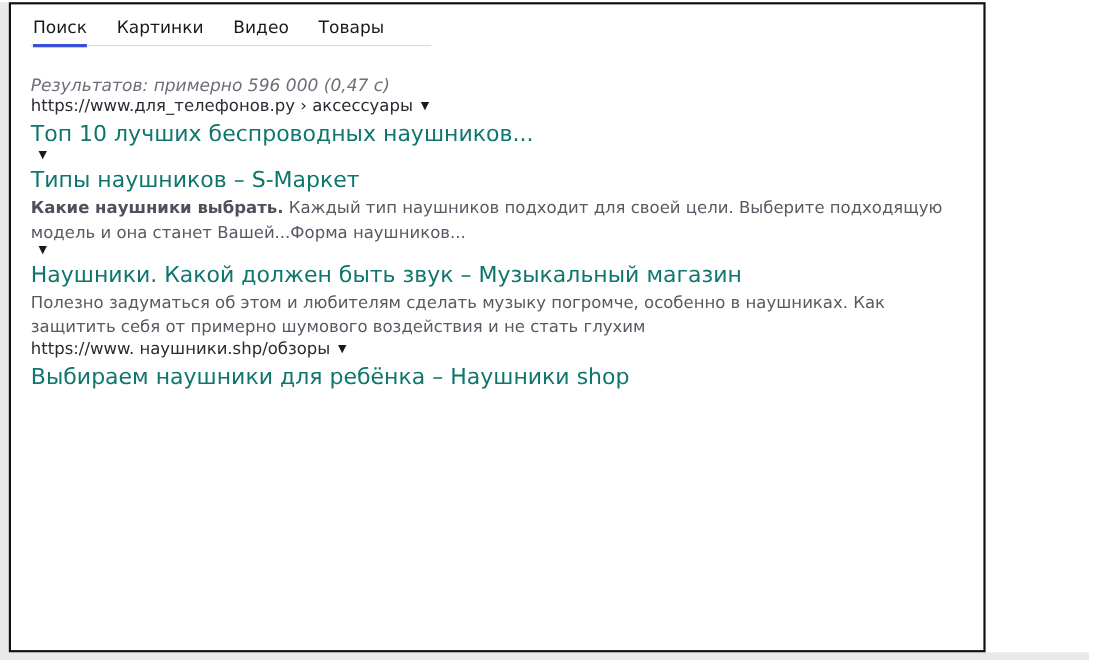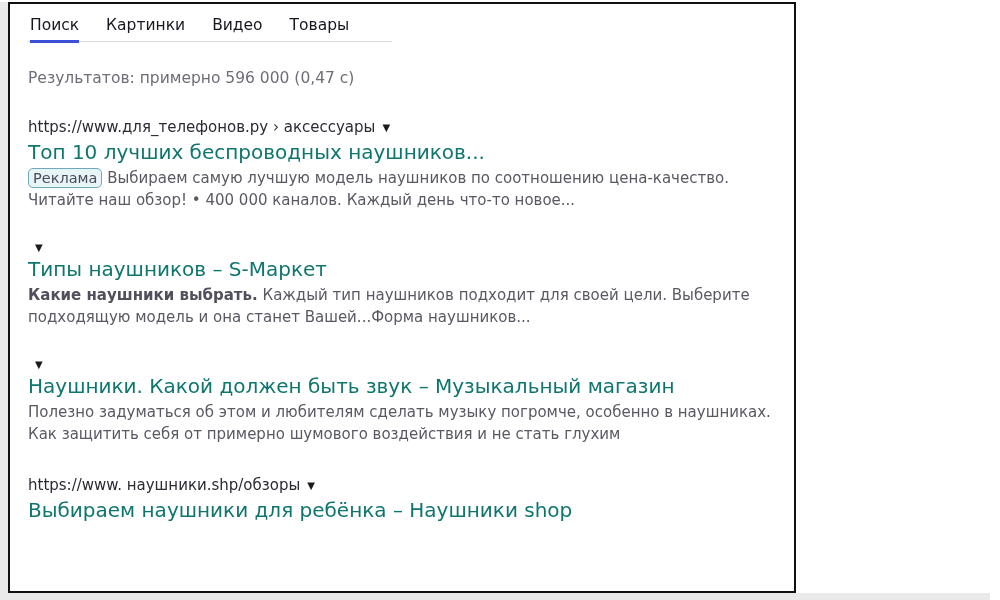--- a/index.html
+++ b/index.html
@@ -15,21 +15,21 @@
     position: absolute; left: 0; top: 2px; width: 8px; height: 596px;
     background: #e9e9e9;
   }
   .edge-strip-bottom {
     position: absolute; left: 0; top: 593px; width: 990px; height: 7px;
     background: #e9e9e9;
   }
   .frame {
     position: absolute;
     left: 8px; top: 2px;
-    width: 788px; height: 591px;
+    width: 888px; height: 591px;
     box-sizing: border-box;
     border: 2px solid #101010;
     background: #ffffff;
     padding: 12px 18px 0 18px;
     overflow: hidden;
   }
   
   .tabs-wrap {
     width: 362px;
     border-bottom: 1px solid #d9d9d9;
@@ -47,23 +47,24 @@
     white-space: nowrap;
   }
   .tab.active {
     border-bottom-color: #3a50d8;
   }
   
   .stats {
     margin-top: 27px;
     font-size: 15.5px;
     color: #6e6e78;
+    font-style: italic;
   }
   
-  .result { margin-top: 31px; }
+  .result { }
   .url-line {
     font-size: 15px;
     color: #2a2a33;
     display: flex;
     align-items: center;
   }
   .dd-icon {
     font-size: 10px;
     color: #1a1a1a;
     margin-left: 7px;
@@ -117,24 +118,20 @@
   <div class="stats">Результатов: примерно 596 000 (0,47 с)</div>
 
   <div>
 
     <div class="result">
       <div class="url-line">
         <span>https://www.для_телефонов.ру › аксессуары</span>
         <span class="dd-icon">▼</span>
       </div>
       <div class="title">Топ 10 лучших беспроводных наушников...</div>
-      <div class="snippet">
-        <span class="ad-badge">Реклама</span>
-        <span>Выбираем самую лучшую модель наушников по соотношению цена-качество. Читайте наш обзор! • 400 000 каналов. Каждый день что-то новое...</span>
-      </div>
     </div>
 
     <div class="result">
       <div class="url-line">
         <span class="dd-icon">▼</span>
       </div>
       <div class="title">Типы наушников – S-Маркет</div>
       <div class="snippet">
         <span class="snip-bold">Какие наушники выбрать.</span>
         <span>Каждый тип наушников подходит для своей цели. Выберите подходящую модель и она станет Вашей...Форма наушников...</span>

